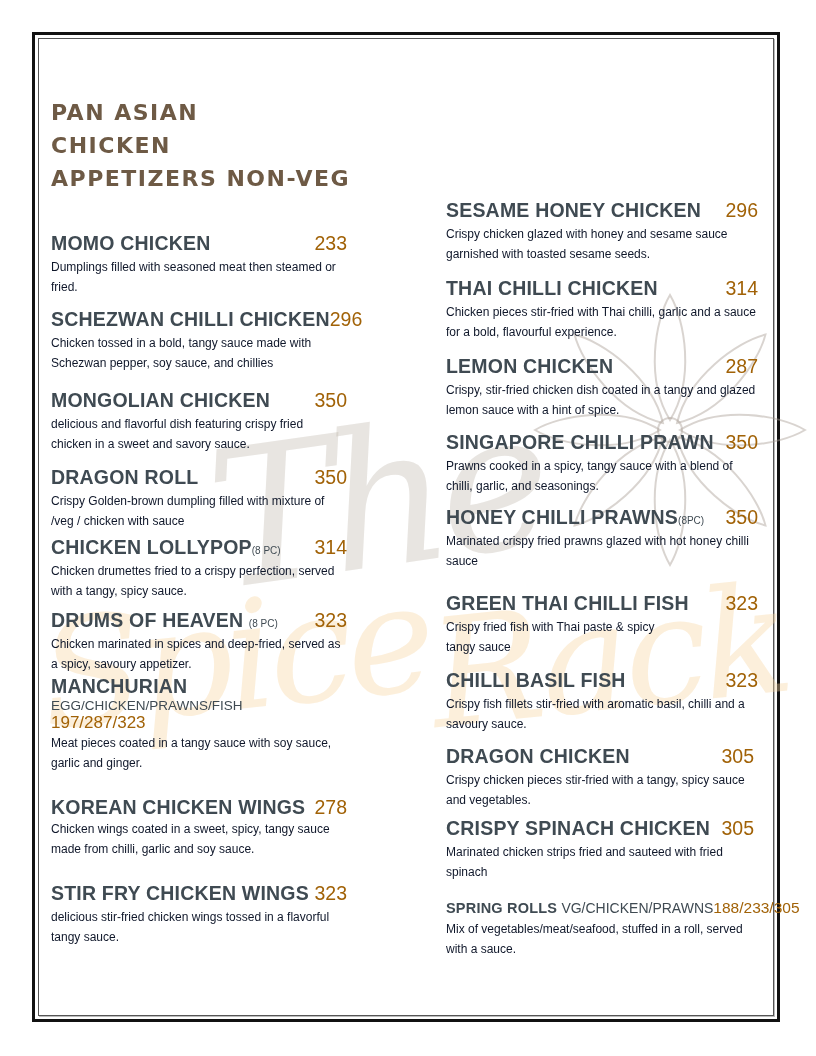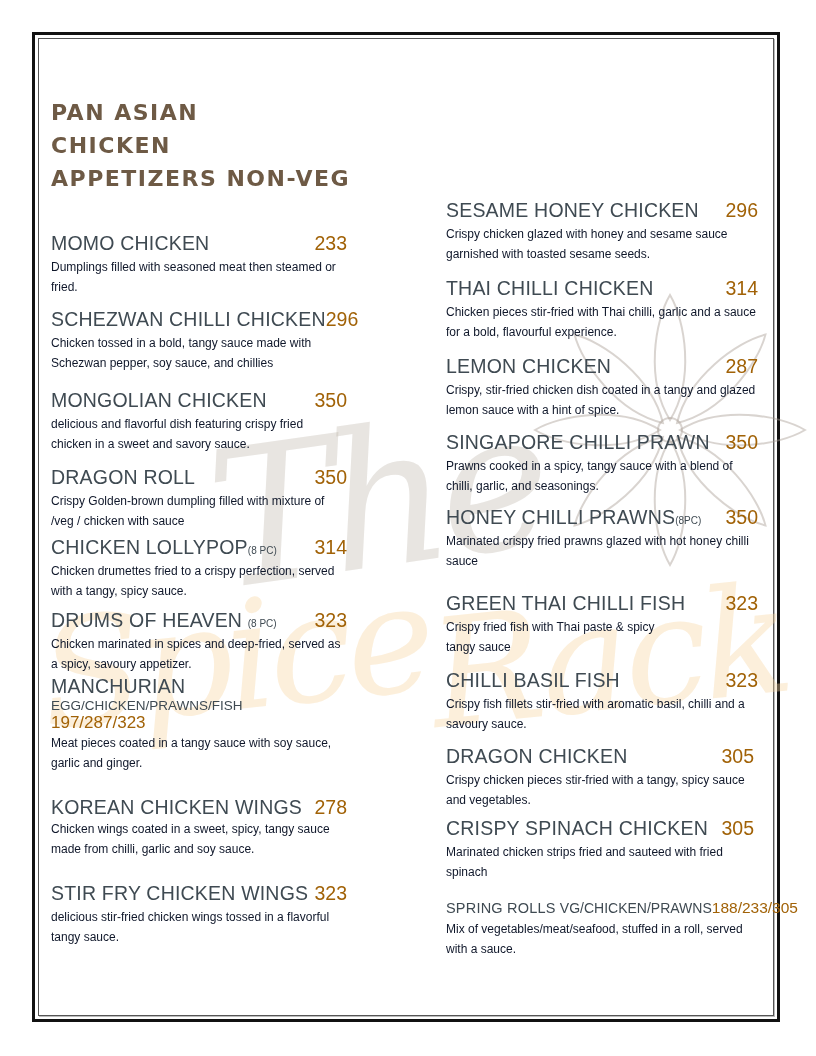--- a/index.html
+++ b/index.html
@@ -8,21 +8,21 @@
     .frame-inner { position: absolute; left: 38px; top: 38px; width: 736px; height: 978px; border: 1px solid #555; box-sizing: border-box; box-shadow: 1px 1px 0 #bbb; }
     .watermark { position: absolute; pointer-events: none; z-index: 1; }
     .wm-the { left: 210px; top: 390px; font-family: "DejaVu Serif", serif; font-style: italic; font-size: 190px; color: rgba(190,180,170,0.35); transform: rotate(-8deg); letter-spacing: -10px; }
     .wm-spice { left: 40px; top: 570px; font-family: "DejaVu Serif", serif; font-style: italic; font-size: 150px; color: rgba(246,214,160,0.38); transform: rotate(-6deg); letter-spacing: -6px; }
     .wm-rack { left: 430px; top: 570px; font-family: "DejaVu Serif", serif; font-style: italic; font-size: 150px; color: rgba(246,214,160,0.38); transform: rotate(-6deg); letter-spacing: -6px; }
     .wm-anise { left: 530px; top: 290px; width: 280px; height: 280px; }
     .title { position: absolute; left: 51px; top: 96px; color: #6e5a45; font-family: "DejaVu Sans", sans-serif; font-weight: bold; font-size: 22px; line-height: 33px; letter-spacing: 1.5px; z-index: 2; }
     .title div { white-space: nowrap; }
     .item { position: absolute; z-index: 2; }
     .item .head { display: flex; justify-content: space-between; align-items: baseline; font-size: 19.5px; color: #3f4a52; white-space: nowrap; font-family: "Liberation Sans", sans-serif; }
-    .item .name { letter-spacing: 0.2px; }
+    .item .name { letter-spacing: 0.2px; font-weight: bold; }
     .item .small { font-size: 10px; }
     .item .price { color: #a16207; }
     .item .desc { font-size: 12px; color: #0f172a; line-height: 20px; margin-top: 2px; }
     .item .sub { font-size: 13.5px; color: #3f4a52; display: flex; justify-content: space-between; align-items: baseline; margin-top: 0; flex-direction: column; }
     .item .sub .price { font-size: 17px; }
     .left { left: 51px; width: 296px; }
     .right { left: 446px; width: 312px; }
   </style>
 </head>
 <body>

